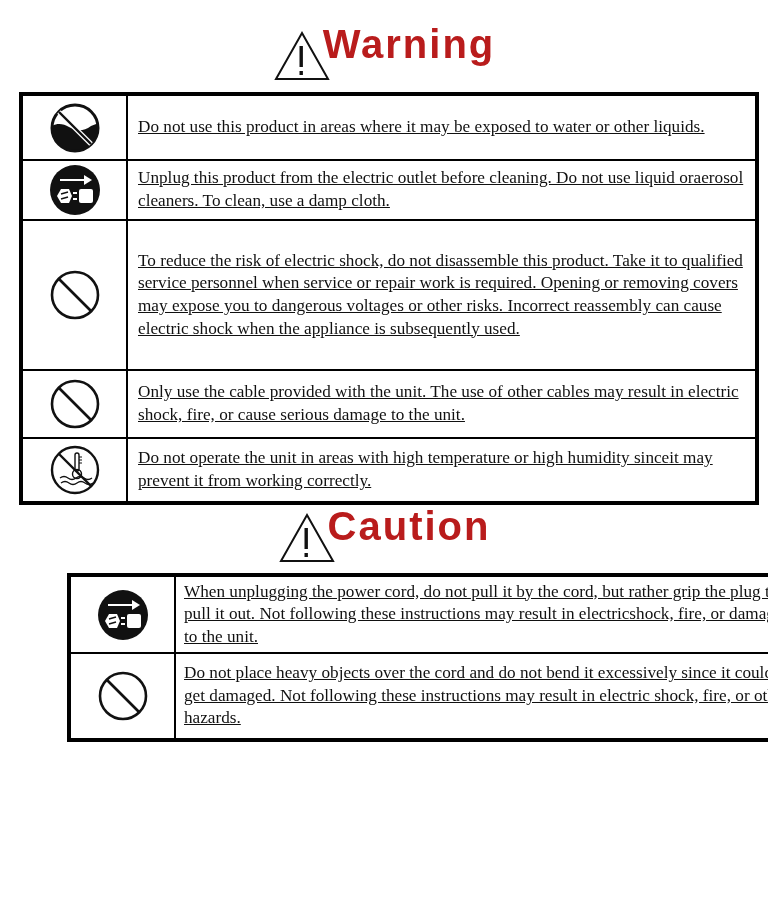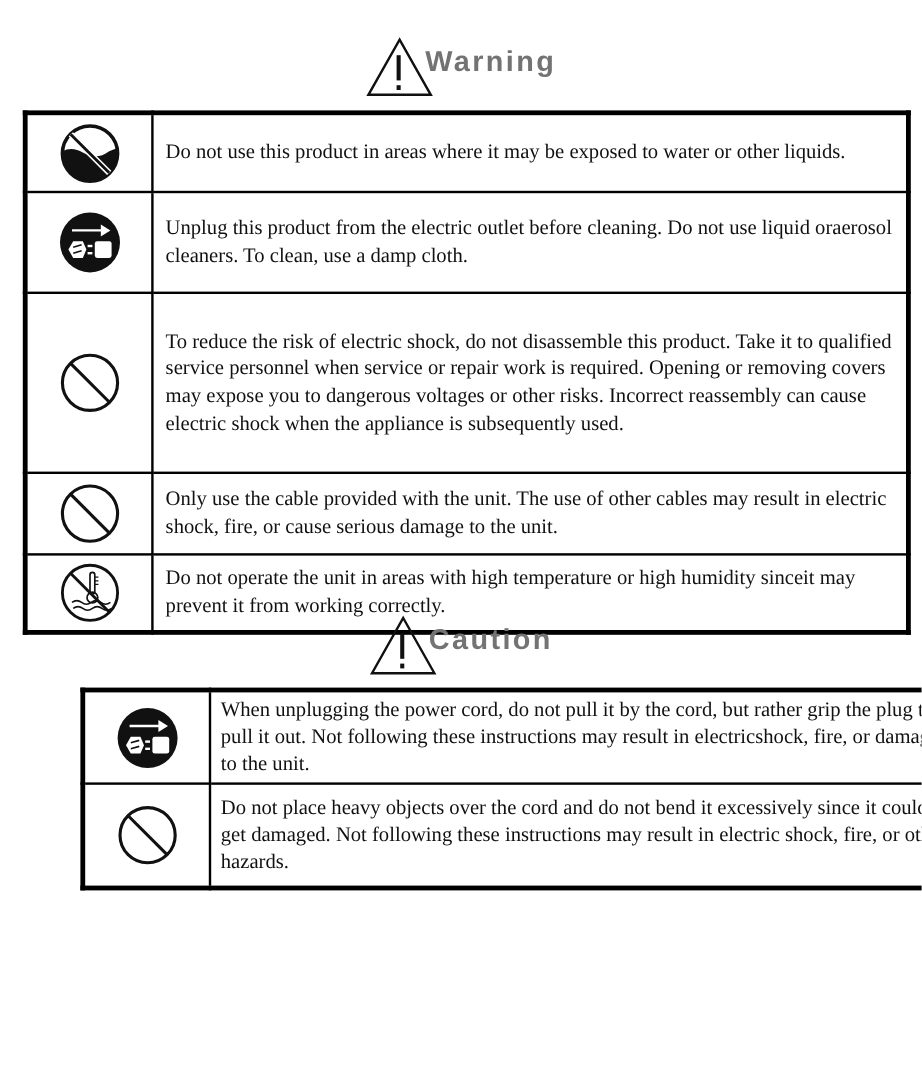--- a/index.html
+++ b/index.html
@@ -6,31 +6,31 @@
   html, body { width: 768px; height: 908px; background: #ffffff; overflow: hidden; }
   body { position: relative; font-family: "Liberation Serif", serif; color: #111; }
 
   .heading {
     position: absolute; left: 0; width: 768px;
     display: flex; justify-content: center; align-items: flex-end;
   }
   .heading .tri { width: 58px; height: 52px; margin-right: -8px; }
   .heading .htext {
     font-family: "Liberation Sans", sans-serif; font-weight: bold;
-    font-size: 24px; letter-spacing: 2px; color: #737373; line-height: 1;
+    font-size: 40px; letter-spacing: 2px; color: #b91c1c; line-height: 1;
     margin-bottom: 18px;
   }
   #warning-heading { top: 26px; height: 56px; }
   #caution-heading { top: 508px; height: 56px; }
 
   .tbl {
     position: absolute; left: 19px; width: 740px;
     border: 4px solid #000; border-collapse: collapse; table-layout: fixed;
   }
-  .tbl td { border: 2px solid #000; vertical-align: middle; }
+  .tbl td { border: 2px solid #000; vertical-align: middle; text-decoration: underline; }
   .tbl td.icon { width: 106px; text-align: center; }
   .tbl td.icon svg { display: block; margin: 0 auto; }
   .tbl td.txt {
     font-size: 17.2px; line-height: 22.6px; padding: 0 10px 0 10px; color: #111;
   }
   #warning-table { top: 92px; }
   #caution-table { top: 573px; margin-left: 48px; }
   #caution-table td.txt { padding-left: 8px; }
 </style>
 </head>
@@ -56,21 +56,21 @@
               </clipPath>
             </defs>
         <path clip-path="url(#cw1)" d="M0,26 C8,20 14,22 20,25 C27,29 34,30 42,24 L52,20 L52,52 L0,52 Z" fill="#111"></path>
         <circle cx="26" cy="26" r="23" fill="none" stroke="#111" stroke-width="3"></circle>
         <line x1="10" y1="10" x2="42" y2="42" stroke="#fff" stroke-width="5"></line>
         <line x1="10" y1="10" x2="42" y2="42" stroke="#111" stroke-width="2.4"></line>
       </svg>
     </td>
     <td class="txt">Do not use this product in areas where it may be exposed to water or other liquids.</td>
   </tr>
-  <tr style="height:84px">
+  <tr style="height:60px">
     <td class="icon">
       <svg width="52" height="52" viewBox="0 0 52 52">
         <circle cx="26" cy="26" r="25" fill="#111"></circle>
         <line x1="11" y1="16" x2="36" y2="16" stroke="#fff" stroke-width="2"></line>
         <polygon points="35,11 43,16 35,21" fill="#fff"></polygon>
         <polygon points="8,32 12,25 20,25 23,32 20,39 12,39" fill="#fff"></polygon>
         <line x1="12" y1="30" x2="19" y2="28" stroke="#111" stroke-width="1.4"></line>
         <line x1="12" y1="35" x2="19" y2="33" stroke="#111" stroke-width="1.4"></line>
         <rect x="24" y="28" width="4" height="2" fill="#fff"></rect>
         <rect x="24" y="34" width="4" height="2" fill="#fff"></rect>

